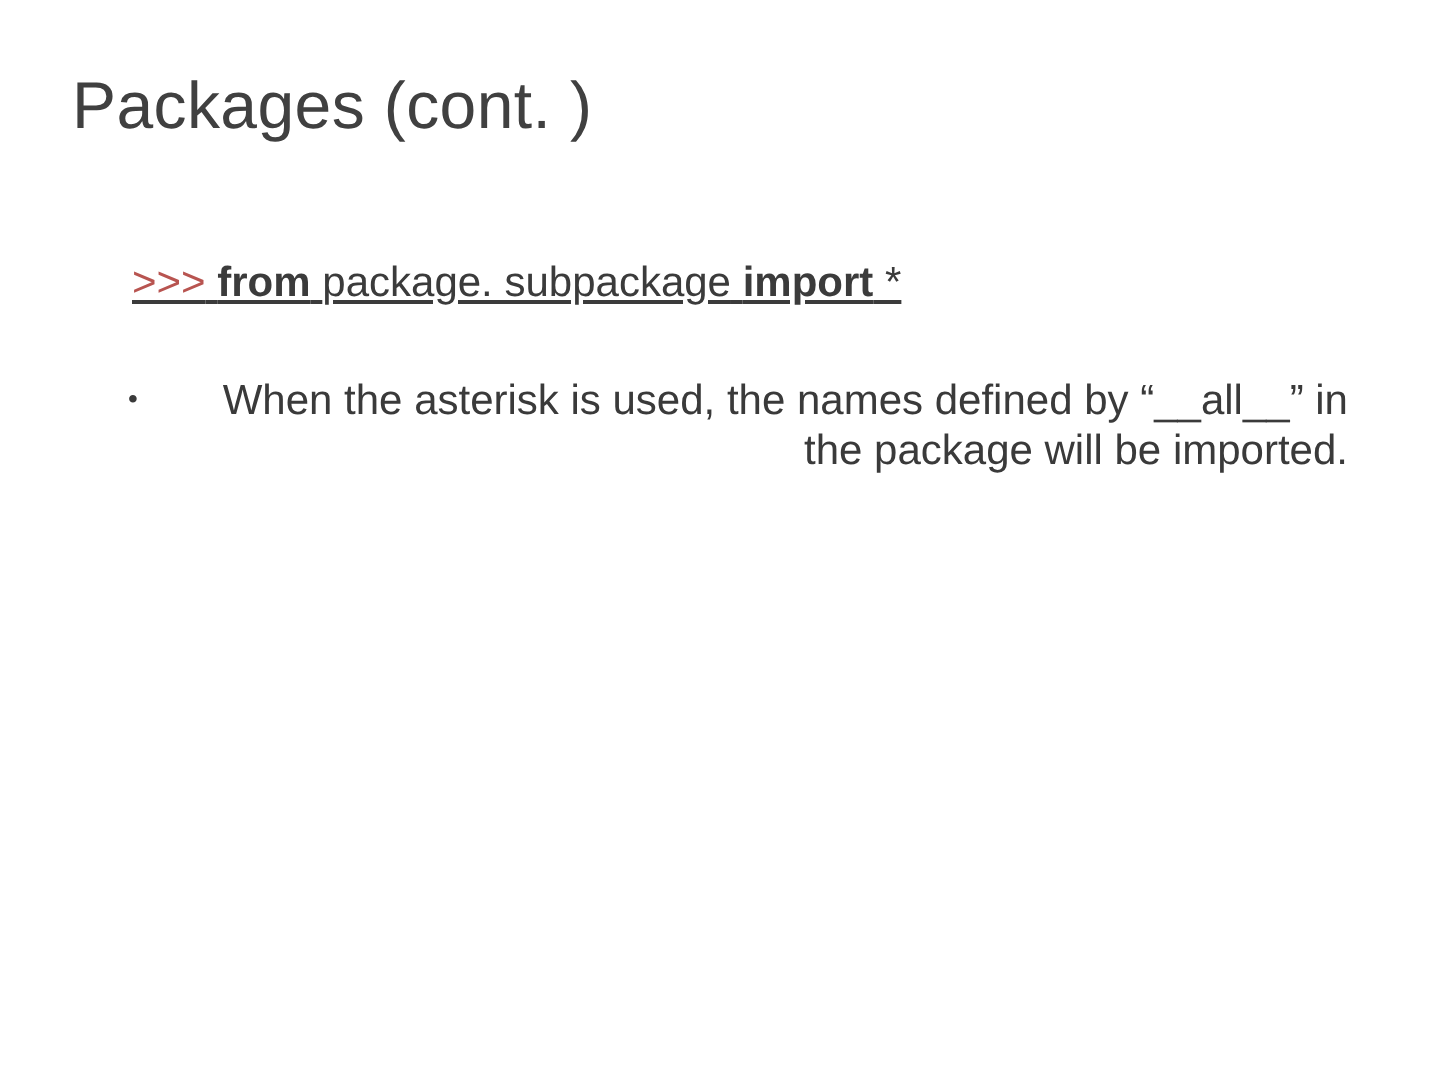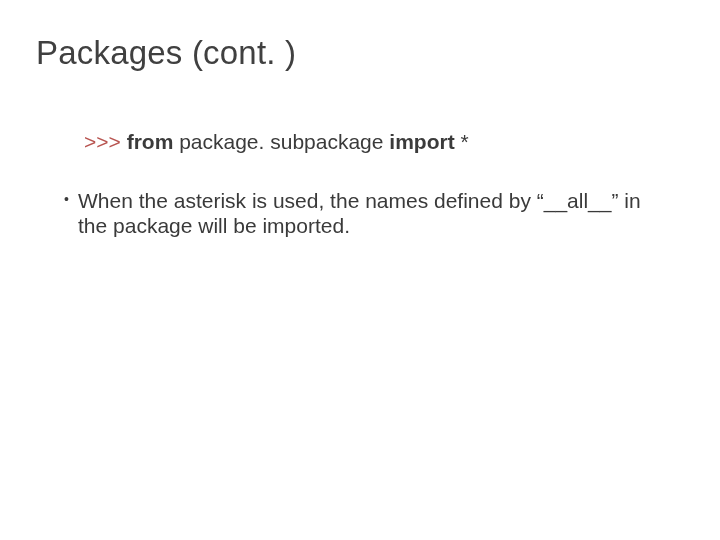--- a/index.html
+++ b/index.html
@@ -22,33 +22,35 @@
   .title {
     font-size: 33px;
     font-weight: 400;
     color: #404040;
     margin: 6px 0 58px 0;
     letter-spacing: 0.2px;
   }
   .code-line {
     font-size: 21px;
     color: #3b3b3b;
-    margin-left: 48px;
+    margin-left: 30px;
     margin-bottom: 34px;
+    text-decoration: underline;
   }
   .code-line .prompt {
     color: #b85450;
   }
   .code-line .kw {
     font-weight: bold;
   }
   ul.bullets {
     list-style: none;
     margin: 0;
     padding: 0 10px 0 28px;
+    text-align: right;
   }
   ul.bullets li {
     position: relative;
     font-size: 21px;
     line-height: 1.2;
     color: #3a3a3a;
     margin-bottom: 4px;
     padding-left: 14px;
   }
   ul.bullets li::before {

